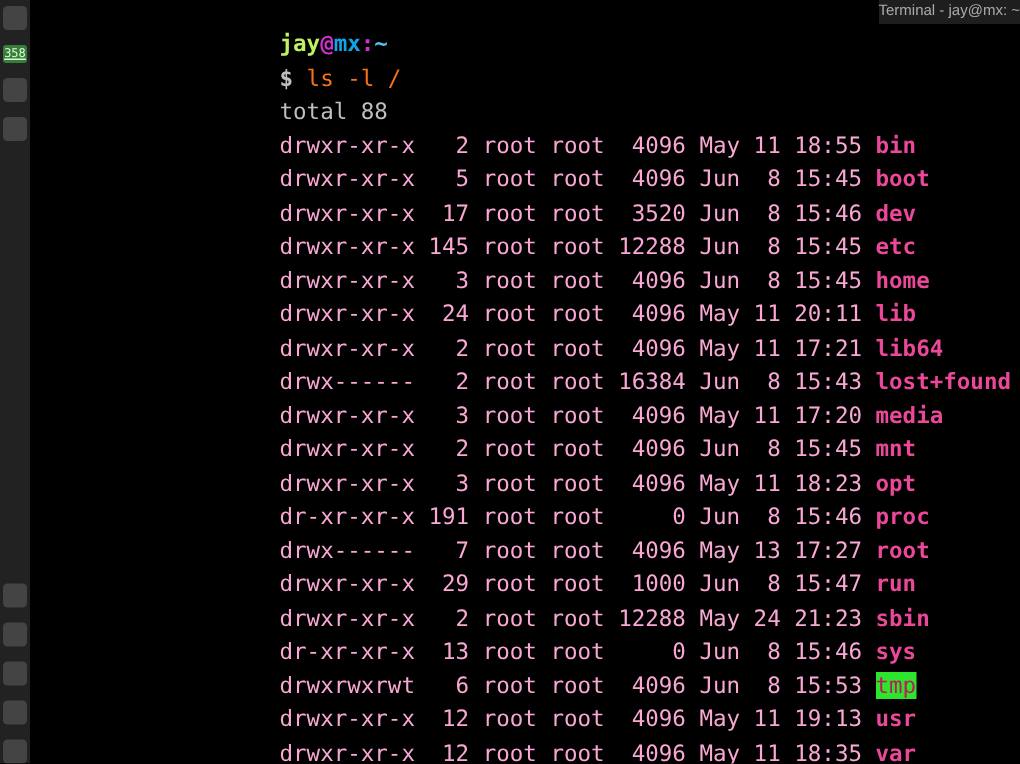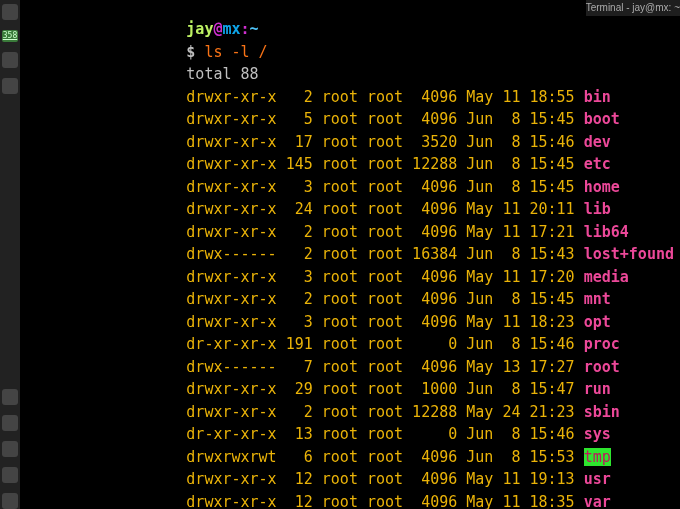--- a/index.html
+++ b/index.html
@@ -60,21 +60,21 @@
     .user { color: #bef264; font-weight: bold; }
     .at   { color: #d030d0; font-weight: bold; }
     .host { color: #0ea5e9; font-weight: bold; }
     .colon{ color: #d030d0; font-weight: bold; }
     .path { color: #4fc3f7; font-weight: bold; }
     .prompt-sym { color: #bfbfbf; font-weight: bold; }
     .cmd  { color: #f97316; }
     .row { color: #bfbfbf; }
     .dir-blue { color: #ec4899; font-weight: bold; }
     .dir-green-bg { color: #be185d; background: #2ee52e; font-weight: normal; }
-    .fg { color: #eab308; }
+    .fg { color: #f9a8d4; }
     .spacer { margin-top: auto; }
   </style>
 </head>
 <body>
 
 <div class="panel">
   <div class="dock-item"></div>
   <div class="badge">358</div>
   <div class="dock-item"></div>
   <div class="dock-item"></div>

